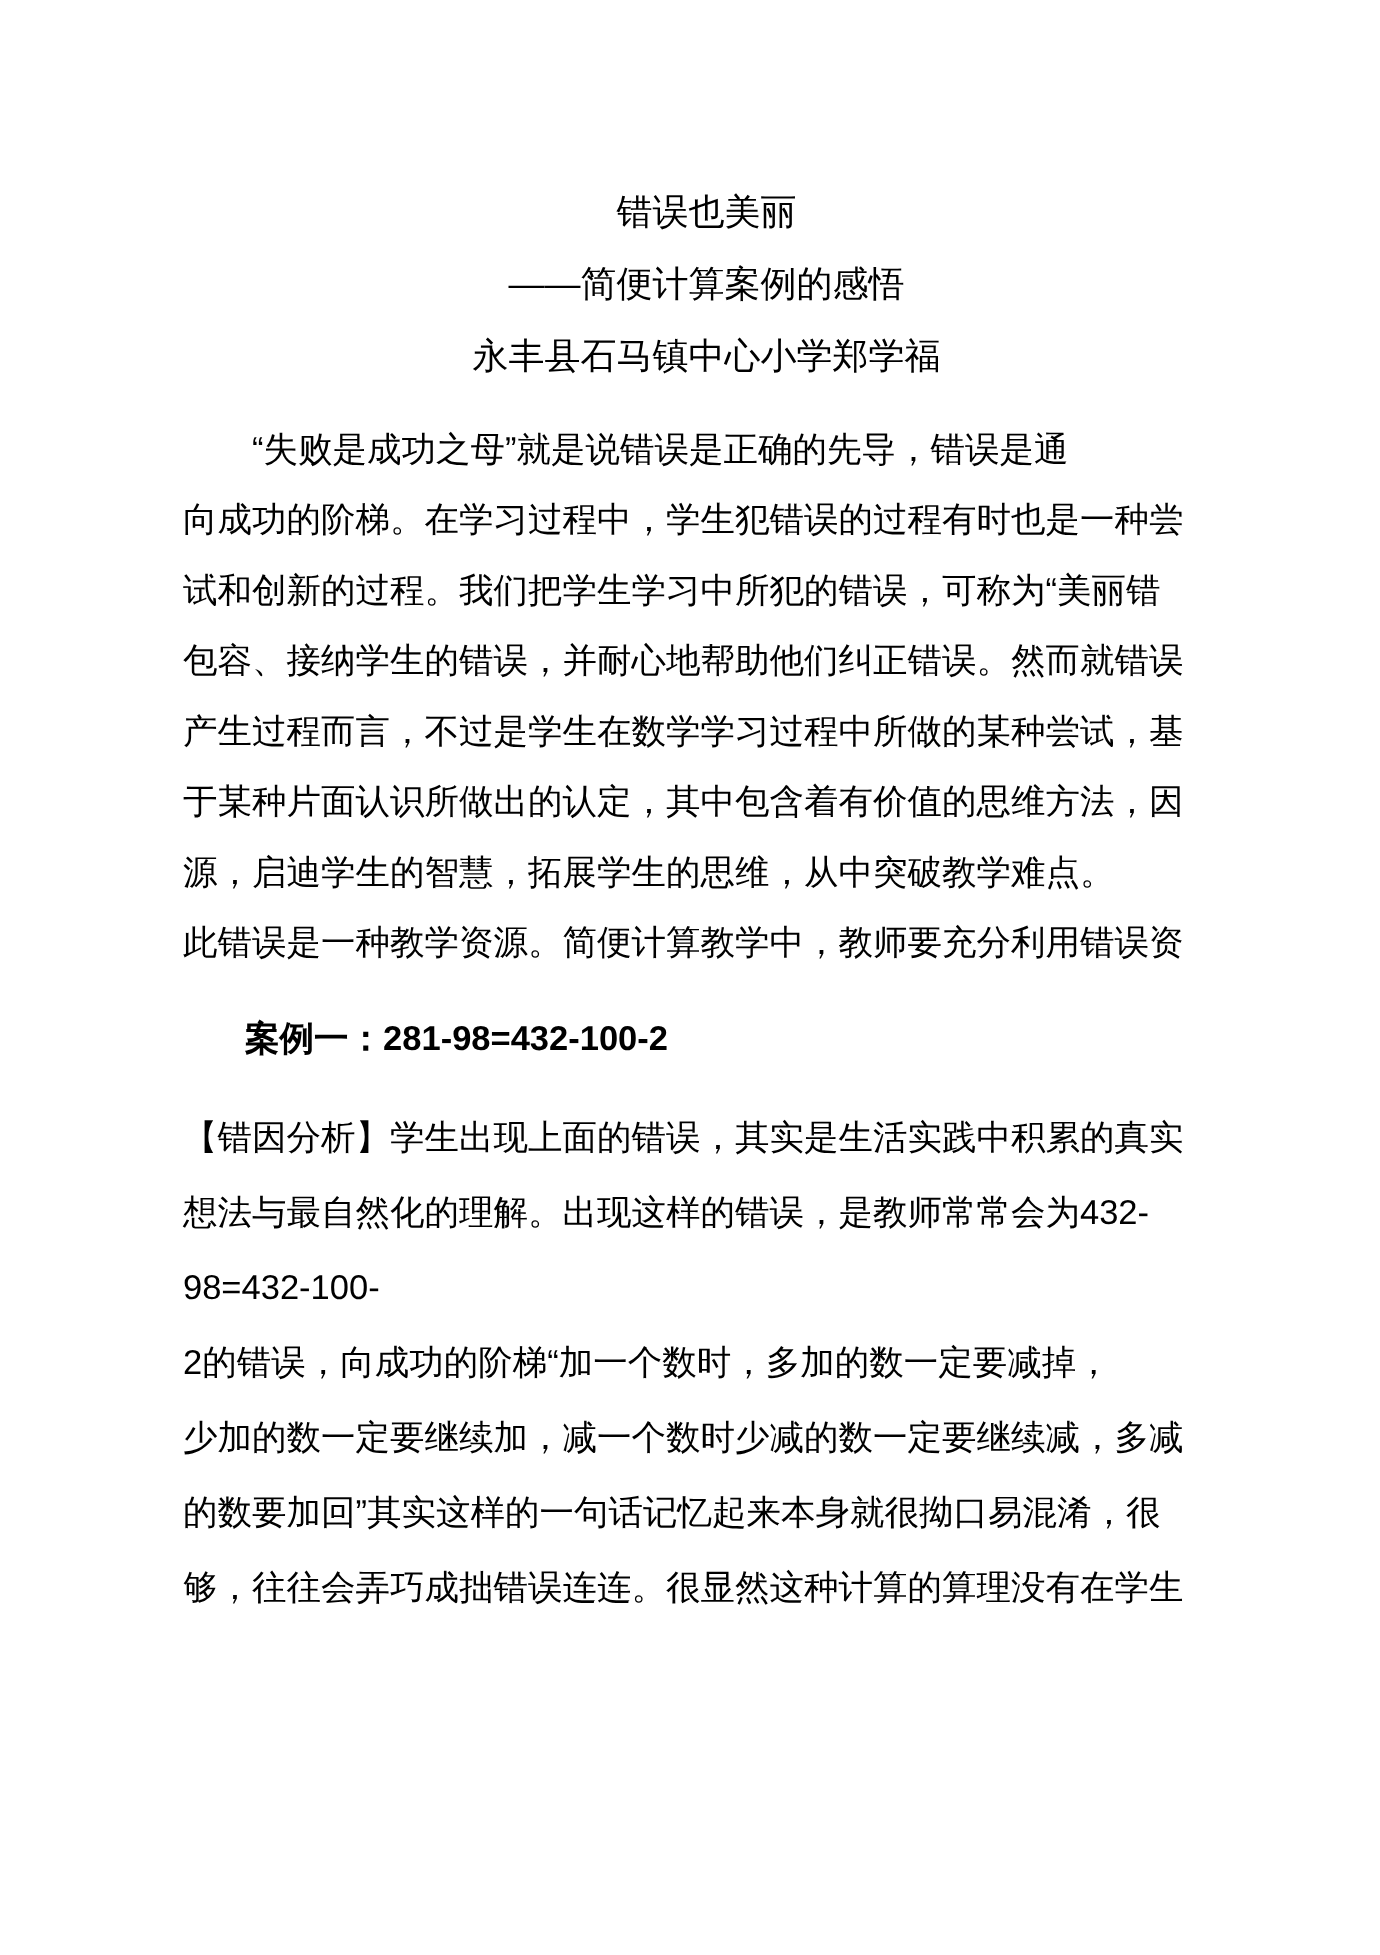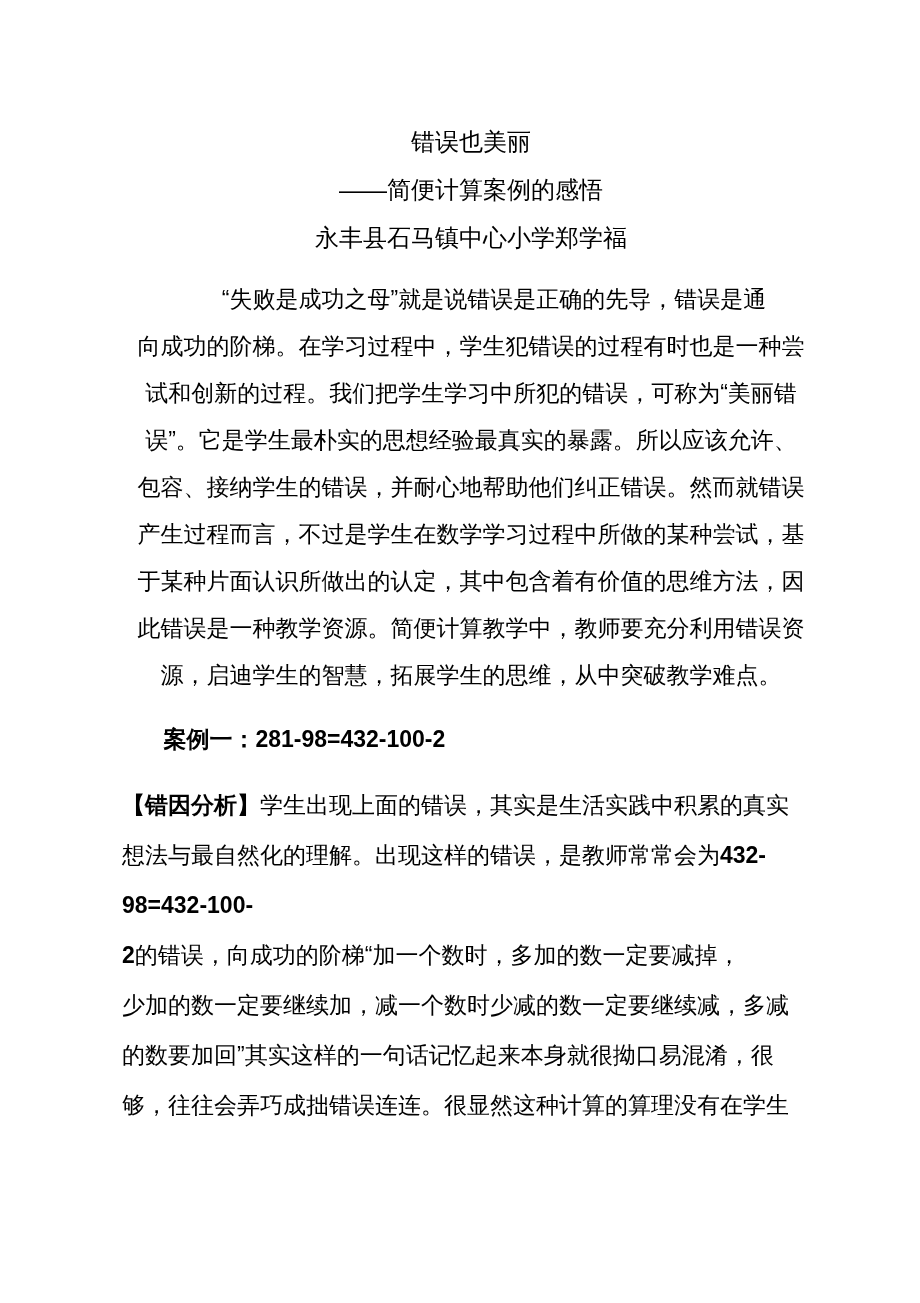--- a/index.html
+++ b/index.html
@@ -24,62 +24,60 @@
     text-align: center;
     white-space: nowrap;
   }
   .intro-paragraph {
     margin-top: 14px;
     font-size: 23px;
   }
   .intro-paragraph .line {
     line-height: 47px;
     white-space: nowrap;
-    text-align: center;
   }
   .case-heading {
     margin-top: 17px;
     line-height: 47px;
     font-size: 23px;
     font-weight: 700;
     text-indent: 1.8em;
     white-space: nowrap;
   }
   .analysis-paragraph {
     margin-top: 17px;
     font-size: 23px;
   }
   .analysis-paragraph .line {
     line-height: 50px;
     white-space: nowrap;
   }
   .line.indent { text-indent: 2em; }
-  .bold { font-weight: 700; text-align: center; }
+  .bold { font-weight: 400; text-align: center; }
 </style>
 </head>
 <body>
 
 <div class="page">
 
   <div class="heading-block">
     <div>错误也美丽</div>
     <div>——简便计算案例的感悟</div>
     <div>永丰县石马镇中心小学郑学福</div>
   </div>
 
   <div class="intro-paragraph">
       <div class="line indent"><span>“失败是成功之母”就是说错误是正确的先导，错误是通</span></div>
       <div class="line"><span>向成功的阶梯。在学习过程中，学生犯错误的过程有时也是一种尝</span></div>
       <div class="line"><span>试和创新的过程。我们把学生学习中所犯的错误，可称为“美丽错</span></div>
-      <div class="line"><span>误”。它是学生最朴实的思想经验最真实的暴露。所以应该允许、</span></div>
       <div class="line"><span>包容、接纳学生的错误，并耐心地帮助他们纠正错误。然而就错误</span></div>
       <div class="line"><span>产生过程而言，不过是学生在数学学习过程中所做的某种尝试，基</span></div>
       <div class="line"><span>于某种片面认识所做出的认定，其中包含着有价值的思维方法，因</span></div>
+      <div class="line"><span>源，启迪学生的智慧，拓展学生的思维，从中突破教学难点。</span></div>
       <div class="line"><span>此错误是一种教学资源。简便计算教学中，教师要充分利用错误资</span></div>
-      <div class="line"><span>源，启迪学生的智慧，拓展学生的思维，从中突破教学难点。</span></div>
     </div>
 
   <div class="case-heading">案例一：281-98=432-100-2</div>
 
   <div class="analysis-paragraph">
       <div class="line"><span class="bold">【错因分析】</span><span>学生出现上面的错误，其实是生活实践中积累的真实</span></div>
       <div class="line"><span>想法与最自然化的理解。出现这样的错误，是教师常常会为</span><span class="bold">432-</span></div>
       <div class="line"><span class="bold">98=432-100-</span></div>
       <div class="line"><span class="bold">2</span><span>的错误，向成功的阶梯“加一个数时，多加的数一定要减掉，</span></div>
       <div class="line"><span>少加的数一定要继续加，减一个数时少减的数一定要继续减，多减</span></div>

